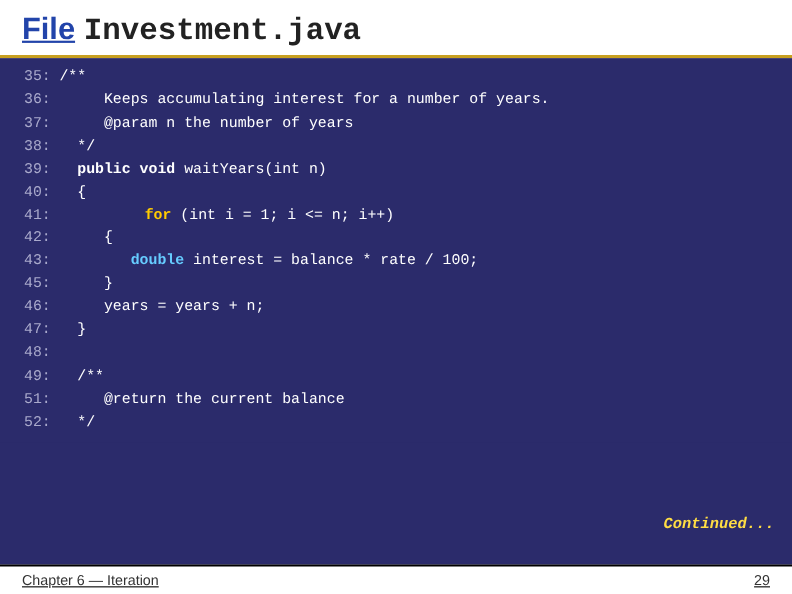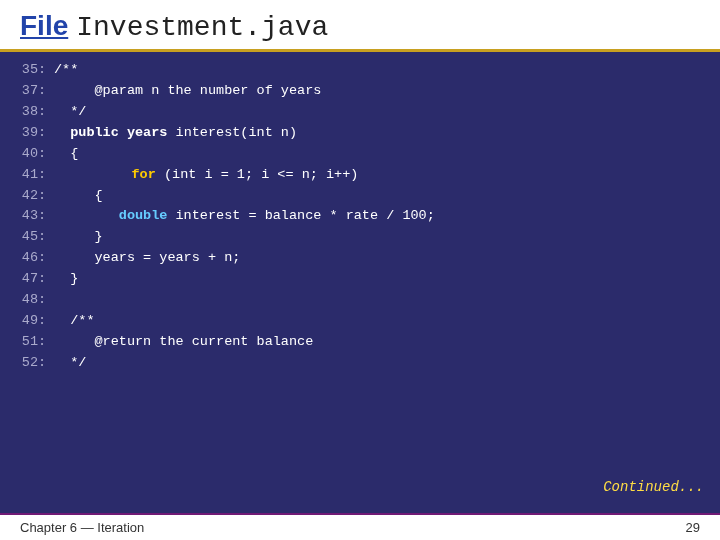--- a/index.html
+++ b/index.html
@@ -26,21 +26,21 @@
       gap: 0;
     }
     .title-file {
       font-size: 28px;
       font-weight: bold;
       color: #2244aa;
       text-decoration: underline;
     }
     .title-filename {
       font-size: 28px;
-      font-weight: normal;
+      font-weight: bold;
       color: #222222;
       font-family: 'Courier New', monospace;
       margin-left: 8px;
     }
     
     .code-area {
       background: #2b2b6b;
       flex: 1;
       padding: 8px 16px 6px 16px;
       overflow: hidden;
@@ -69,41 +69,42 @@
       font-size: 13.5px;
       color: #ffffff;
     }
     .kw { color: #ffffff; font-weight: bold; }
     .comment { color: #ffffff; }
     .for-kw { color: #ffcc00; font-weight: bold; margin-left: 37px; }
     .double-kw { color: #66ccff; font-weight: bold; font-family: Liberation Mono, monospace; }
     
     .footer {
       background: #ffffff;
-      border-top: 2px solid #701a75;
+      border-top: 2px solid #000000;
       padding: 5px 20px;
       display: flex;
       justify-content: space-between;
       align-items: center;
+      text-decoration: underline;
     }
     .footer-left {
       font-size: 13px;
       color: #333333;
     }
     .footer-right {
       font-size: 13px;
       color: #333333;
     }
     .continued {
       position: absolute;
       right: 16px;
-      bottom: 18px;
+      bottom: 28px;
       font-family: 'Courier New', monospace;
       font-size: 14px;
-      font-weight: normal;
+      font-weight: bold;
       font-style: italic;
       color: #ffdd44;
       margin-left: 43px;
     }
     .code-wrapper {
       position: relative;
     }
   </style>
 </head>
 <body>
@@ -117,30 +118,34 @@
 
   <div class="code-wrapper" style="flex:1; background:#2b2b6b; position:relative; overflow:hidden;">
     <div class="code-area">
       <table class="code-table">
         <tbody id="code-body">
         <tr>
               <td class="line-num">35:</td>
               <td class="code-text"><span class="comment">/**</span></td>
             </tr>
             <tr>
+              <td class="line-num">36:</td>
+              <td class="code-text"><span class="comment">     Keeps accumulating interest for a number of years.</span></td>
+            </tr>
+            <tr>
               <td class="line-num">37:</td>
               <td class="code-text"><span class="comment">     @param n the number of years</span></td>
             </tr>
             <tr>
               <td class="line-num">38:</td>
               <td class="code-text"><span class="comment">  */</span></td>
             </tr>
             <tr>
               <td class="line-num">39:</td>
-              <td class="code-text"><span class="kw">  public years </span><span>interest</span><span>(int n)</span></td>
+              <td class="code-text"><span class="kw">  public void </span><span>waitYears</span><span>(int n)</span></td>
             </tr>
             <tr>
               <td class="line-num">40:</td>
               <td class="code-text"><span>  {</span></td>
             </tr>
             <tr>
               <td class="line-num">41:</td>
               <td class="code-text"><span>     </span><span class="for-kw">for</span><span> (int i = 1; i &lt;= n; i++)</span></td>
             </tr>
             <tr>

